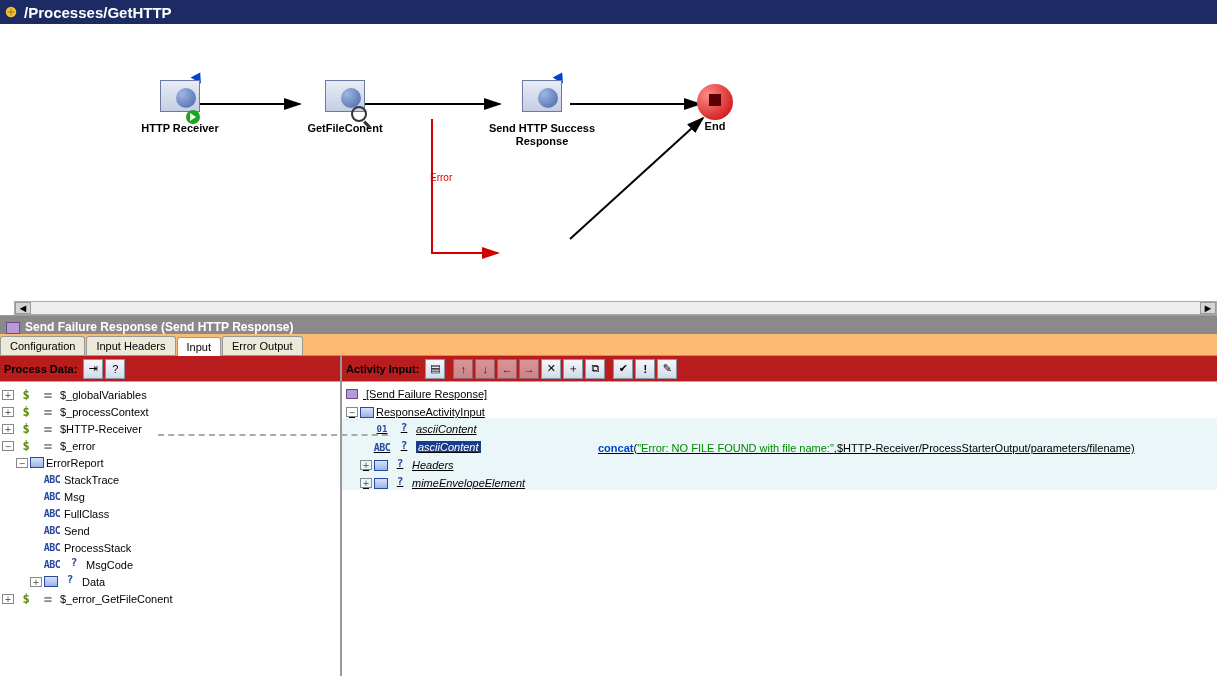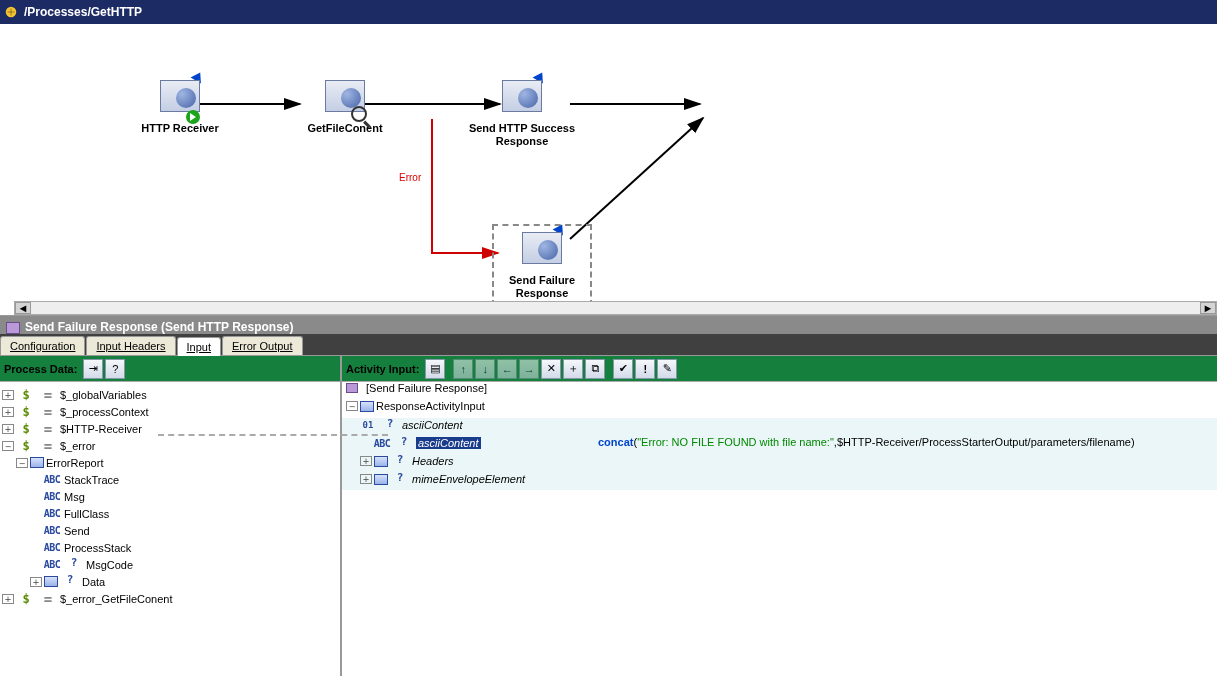--- a/index.html
+++ b/index.html
@@ -17,21 +17,21 @@
   }
   
   .breadcrumb-bar {
     background: #1d2b65;
     color: #fff;
     height: 18px;
     display: flex;
     align-items: center;
     padding: 12px 4px;
     font-weight: bold;
-    font-size: 12px;
+    font-size: 15px;
   }
   .breadcrumb-icon {
     width: 14px; height: 14px; margin-right: 6px;
     display:inline-block;
   }
   
   .canvas-wrap { position: relative; height: 292px; background:#fff; border-bottom:1px solid #999;}
   .canvas { position:absolute; inset:0; }
   .node { position:absolute; text-align:center; width:120px; }
   .node .icon { width:40px; height:40px; margin:0 auto 2px; position:relative; }
@@ -49,44 +49,44 @@
   .scrollbar{position:absolute;left:14px;right:0;bottom:0;height:14px;background:#ddd;border:1px solid #aaa;display:flex;}
   .scrollbar .btn{width:16px;background:#d4d4d4;border:1px solid #999;display:flex;align-items:center;justify-content:center;}
   .scrollbar .track{flex:1;background:#eee;}
   
   svg.arrows{position:absolute;inset:0;pointer-events:none;}
   .err-label{position:absolute;color:#d00;font-size:10px;}
   
   .panel-title-bar{background:#8a8a8a;color:#fff;font-weight:bold;height:18px;display:flex;align-items:flex-end;padding:0 6px;font-size:12px;}
   .panel-title-icon{width:14px;height:12px;background:#ba99d9;border:1px solid #6a4c8a;margin-right:5px;}
   
-  .tabstrip{display:flex;height:22px;border-bottom:1px solid #999;background:#404040;align-items:flex-end;text-decoration:underline;}
+  .tabstrip{display:flex;height:22px;border-bottom:1px solid #999;background:#fdba74;align-items:flex-end;}
   .tab{padding:3px 9px;border:1px solid #999;border-bottom:none;background:#ece9d8;margin-right:1px;font-size:11px;border-radius:3px 3px 0 0;cursor:pointer;}
   .tab.active{background:#fff;position:relative;top:1px;}
   
   .split{flex:1;display:flex;min-height:0;}
   .left-pane{width:342px;border-right:2px solid #999;display:flex;flex-direction:column;}
   .right-pane{flex:1;display:flex;flex-direction:column;}
-  .pane-header{height:26px;background:#15803d;border-bottom:1px solid #aaa;display:flex;align-items:center;padding:0 4px;gap:2px;}
+  .pane-header{height:26px;background:#b91c1c;border-bottom:1px solid #aaa;display:flex;align-items:center;padding:0 4px;gap:2px;}
   .pane-header .title{font-weight:bold;margin-right:4px;}
   .toolbtn{width:20px;height:20px;border:1px solid #8795a8;background:linear-gradient(#f5f7fb,#d3dbe9);display:flex;align-items:center;justify-content:center;font-size:11px;cursor:pointer;}
   .toolbtn.disabled{opacity:.55;}
   .tree{flex:1;overflow:auto;padding:4px 2px;background:#fff;}
   .tree-row{display:flex;align-items:center;height:17px;white-space:nowrap;}
   .tw{display:inline-block;width:12px;text-align:center;color:#666;font-family:monospace;font-size:10px;line-height:10px;border:1px solid #888;height:10px;margin-right:2px;cursor:pointer;}
   .ico{display:inline-flex;align-items:center;justify-content:center;width:20px;height:14px;margin-right:2px;font-family:monospace;font-weight:bold;}
   .ico.dollar{color:#5a8a00;font-size:12px;}
   .ico.eq{color:#888;font-size:14px;}
   .ico.box{width:14px;height:11px;border:1px solid #2a4aa0;background:linear-gradient(#d6e2fb,#9bb3e8);}
   .ico.abc{color:#2a4aa0;font-size:10px;letter-spacing:-0.5px;}
   .ico.q{color:#2a4aa0;font-weight:bold;position:relative;top:-2px;}
   .ico.n01{color:#2a4aa0;font-size:9px;}
   
   .right-tree{flex:1;overflow:auto;background:#fff;}
-  .rt-row{display:flex;align-items:flex-start;height:18px;}
+  .rt-row{display:flex;align-items:flex-end;height:18px;text-decoration:underline;}
   .rt-left{width:252px;display:flex;align-items:center;white-space:nowrap;padding-left:4px;}
   .rt-right{flex:1;padding-left:4px;font-size:11px;}
   .rt-row.band{background:#eaf6f7;}
   .rt-row.sel .lbl{background:#1a3c8c;color:#fff;padding:0 2px;}
   .func{color:#0044cc;font-weight:bold;}
   .str{color:#008800;}
   
   .map-line{position:absolute;border-top:2px dashed #aaa;pointer-events:none;}
   .lower{position:relative;flex:1;display:flex;flex-direction:column;min-height:0;}
 </style>
@@ -113,55 +113,52 @@
         <marker id="ahr" markerWidth="10" markerHeight="10" refX="8" refY="3" orient="auto">
           <path d="M0,0 L0,6 L9,3 z" fill="#d00000"></path>
         </marker>
       </defs>
       <line x1="200" y1="80" x2="300" y2="80" stroke="#000" stroke-width="2" marker-end="url(#ah)"></line>
       <line x1="360" y1="80" x2="500" y2="80" stroke="#000" stroke-width="2" marker-end="url(#ah)"></line>
       <line x1="570" y1="80" x2="700" y2="80" stroke="#000" stroke-width="2" marker-end="url(#ah)"></line>
       <line x1="570" y1="215" x2="703" y2="94" stroke="#000" stroke-width="2" marker-end="url(#ah)"></line>
       <polyline points="432,95 432,229 498,229" fill="none" stroke="#d00000" stroke-width="2" marker-end="url(#ahr)"></polyline>
     </svg>
-    <span class="err-label" style="left:399px;top:148px;">Error</span>
+    <span class="err-label" style="left:430px;top:148px;">Error</span>
 
     <div class="node" style="left:120px;top:56px;">
       <div class="icon">
           <span class="corner-arrow"></span>
           <div class="globe-icon"></div>
           <span class="play-badge"></span>
         </div>
       <div class="label">HTTP Receiver</div>
     </div>
 
     <div class="node" style="left:285px;top:56px;width:120px;">
       <div class="icon">
           <div class="globe-icon"></div>
           <span class="magnifier"></span>
         </div>
       <div class="label">GetFileConent</div>
     </div>
 
-    <div class="node" style="left:457px;top:56px;width:130px;text-align:center;">
+    <div class="node" style="left:477px;top:56px;width:130px;text-align:center;">
       <div class="icon">
           <span class="corner-arrow"></span>
           <div class="globe-icon"></div>
         </div>
       <div class="label">Send HTTP Success Response</div>
     </div>
 
-
-    <div class="node sel-box" style="left:492px;top:200px;width:100px;">
-      <div class="icon" style="margin-top:2px;">
-          <span class="corner-arrow"></span>
-          <div class="globe-icon"></div>
-        </div>
-      <div class="label">Send Failure Response</div>
-    </div>
+    <div class="node" style="left:670px;top:60px;width:90px;">
+      <div class="end-icon"></div>
+      <div class="label">End</div>
+    </div>
+
   </div>
   <div class="scrollbar">
     <div class="btn">◄</div>
     <div class="track"></div>
     <div class="btn">►</div>
   </div>
 </div>
 
 <div class="panel-title-bar">
   <span class="panel-title-icon"></span>
@@ -280,21 +277,21 @@
       </div>
       <div class="rt-row">
         <div class="rt-left">
               <span class="tw">−</span>
               <span class="ico box"></span>
               <span>ResponseActivityInput</span>
             </div>
         <div class="rt-right"></div>
       </div>
       <div class="rt-row band">
-        <div class="rt-left" style="padding-left:16px;">
+        <div class="rt-left" style="padding-left:30px;">
               <span class="ico n01">01</span>
               <span class="ico q">?</span>
               <i>asciiContent</i>
             </div>
         <div class="rt-right"></div>
       </div>
       <div class="rt-row band sel">
         <div class="rt-left" style="padding-left:30px;">
               <span class="ico abc">ABC</span>
               <span class="ico q">?</span>

